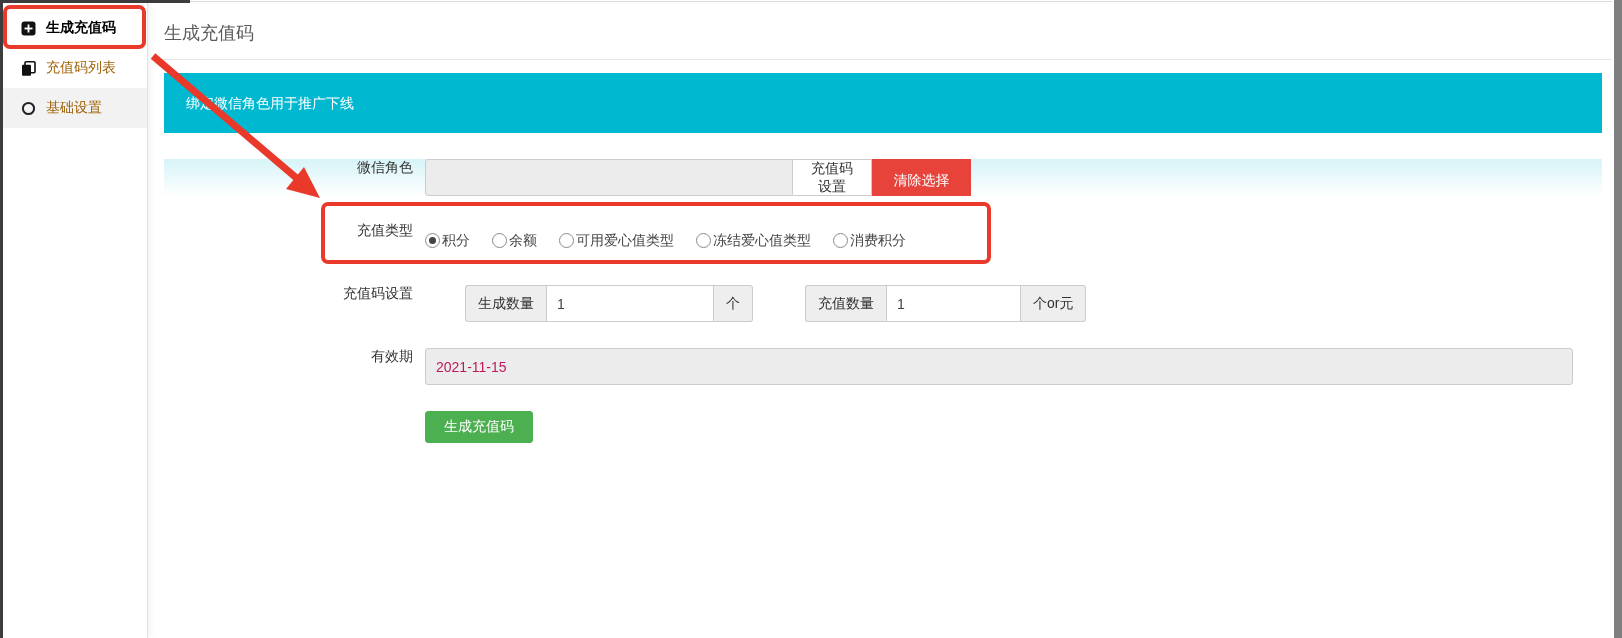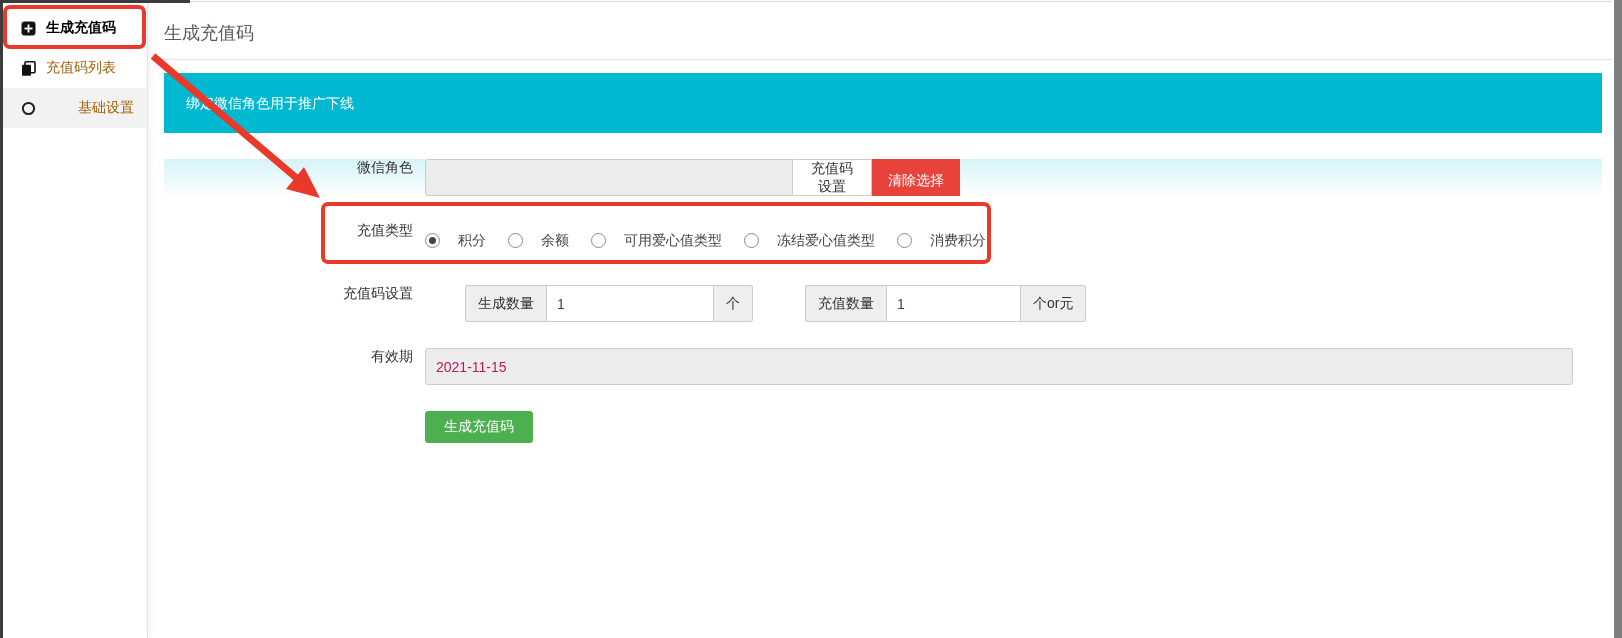--- a/index.html
+++ b/index.html
@@ -21,21 +21,21 @@
     border-right:1px solid #e3e3e3;
     box-shadow:2px 0 6px rgba(0,0,0,0.06);
     padding-top:8px; flex:0 0 148px;
   }
   .side-item {
     height:40px; display:flex; align-items:center; padding-left:21px; cursor:pointer;
     color:#a16207; font-size:14px;
   }
   .side-item .icn { width:15px; height:15px; margin-right:10px; display:inline-flex; align-items:center; justify-content:center; flex:0 0 15px; }
   .side-item.active { font-weight:bold; color:#000; }
-  .side-item.selected { background:#f2f2f2;gap:32px; }
+  .side-item.selected { background:#f2f2f2; }
 
   
   .main { flex:1 1 auto; position:relative; background:#fff; padding:0 0 0 14px; }
   .main-topline { position:absolute; top:1px; left:0; right:0; height:1px; background:#dcdcdc; }
   .top-dark-line { position:absolute; top:0; left:0; width:190px; height:3px; background:#3c3c3c; z-index:6; }
 
   .page-title { font-size:18px; color:#5a5a5a; padding:21px 0 14px 2px; font-weight:400; }
   .title-divider { height:1px; background:#e4e4e4; margin-right:10px; }
 
   .panel { margin:13px 20px 0 2px; }
@@ -59,25 +59,25 @@
     font-family:inherit; color:#444; outline:none; background:#fff;
   }
   input.disabled { background:#ececec; color:#be185d; }
 
   .role-input { width:368px; border-radius:3px 0 0 3px; }
   .btn {
     height:37px; border:1px solid #ccc; background:#fff; font-size:14px; font-family:inherit;
     color:#333; cursor:pointer; padding:0 14px;
   }
   .btn-select { border-left:none; width:79px; }
-  .btn-danger { background:#e8433a; border-color:#e8433a; color:#fff; width:88px; padding:12px 8px; font-size:14px; }
+  .btn-danger { background:#e8433a; border-color:#e8433a; color:#fff; width:99px; padding:12px 8px; font-size:14px; }
 
   
   .radio-group { display:flex; align-items:center; gap:22px; height:37px; }
-  .radio-opt { display:flex; align-items:center; gap:18px; cursor:pointer; color:#444; }
+  .radio-opt { display:flex; align-items:center; gap:2px; cursor:pointer; color:#444; }
   .radio-circle {
     width:15px; height:15px; border-radius:50%; border:1px solid #8a8a8a; background:#fff;
     display:inline-flex; align-items:center; justify-content:center; flex:0 0 15px;
   }
   .radio-opt.checked .radio-circle::after {
     content:""; width:7px; height:7px; border-radius:50%; background:#444; display:block;
   }
 
   
   .input-group { display:flex; align-items:stretch;padding-left:40px; }

